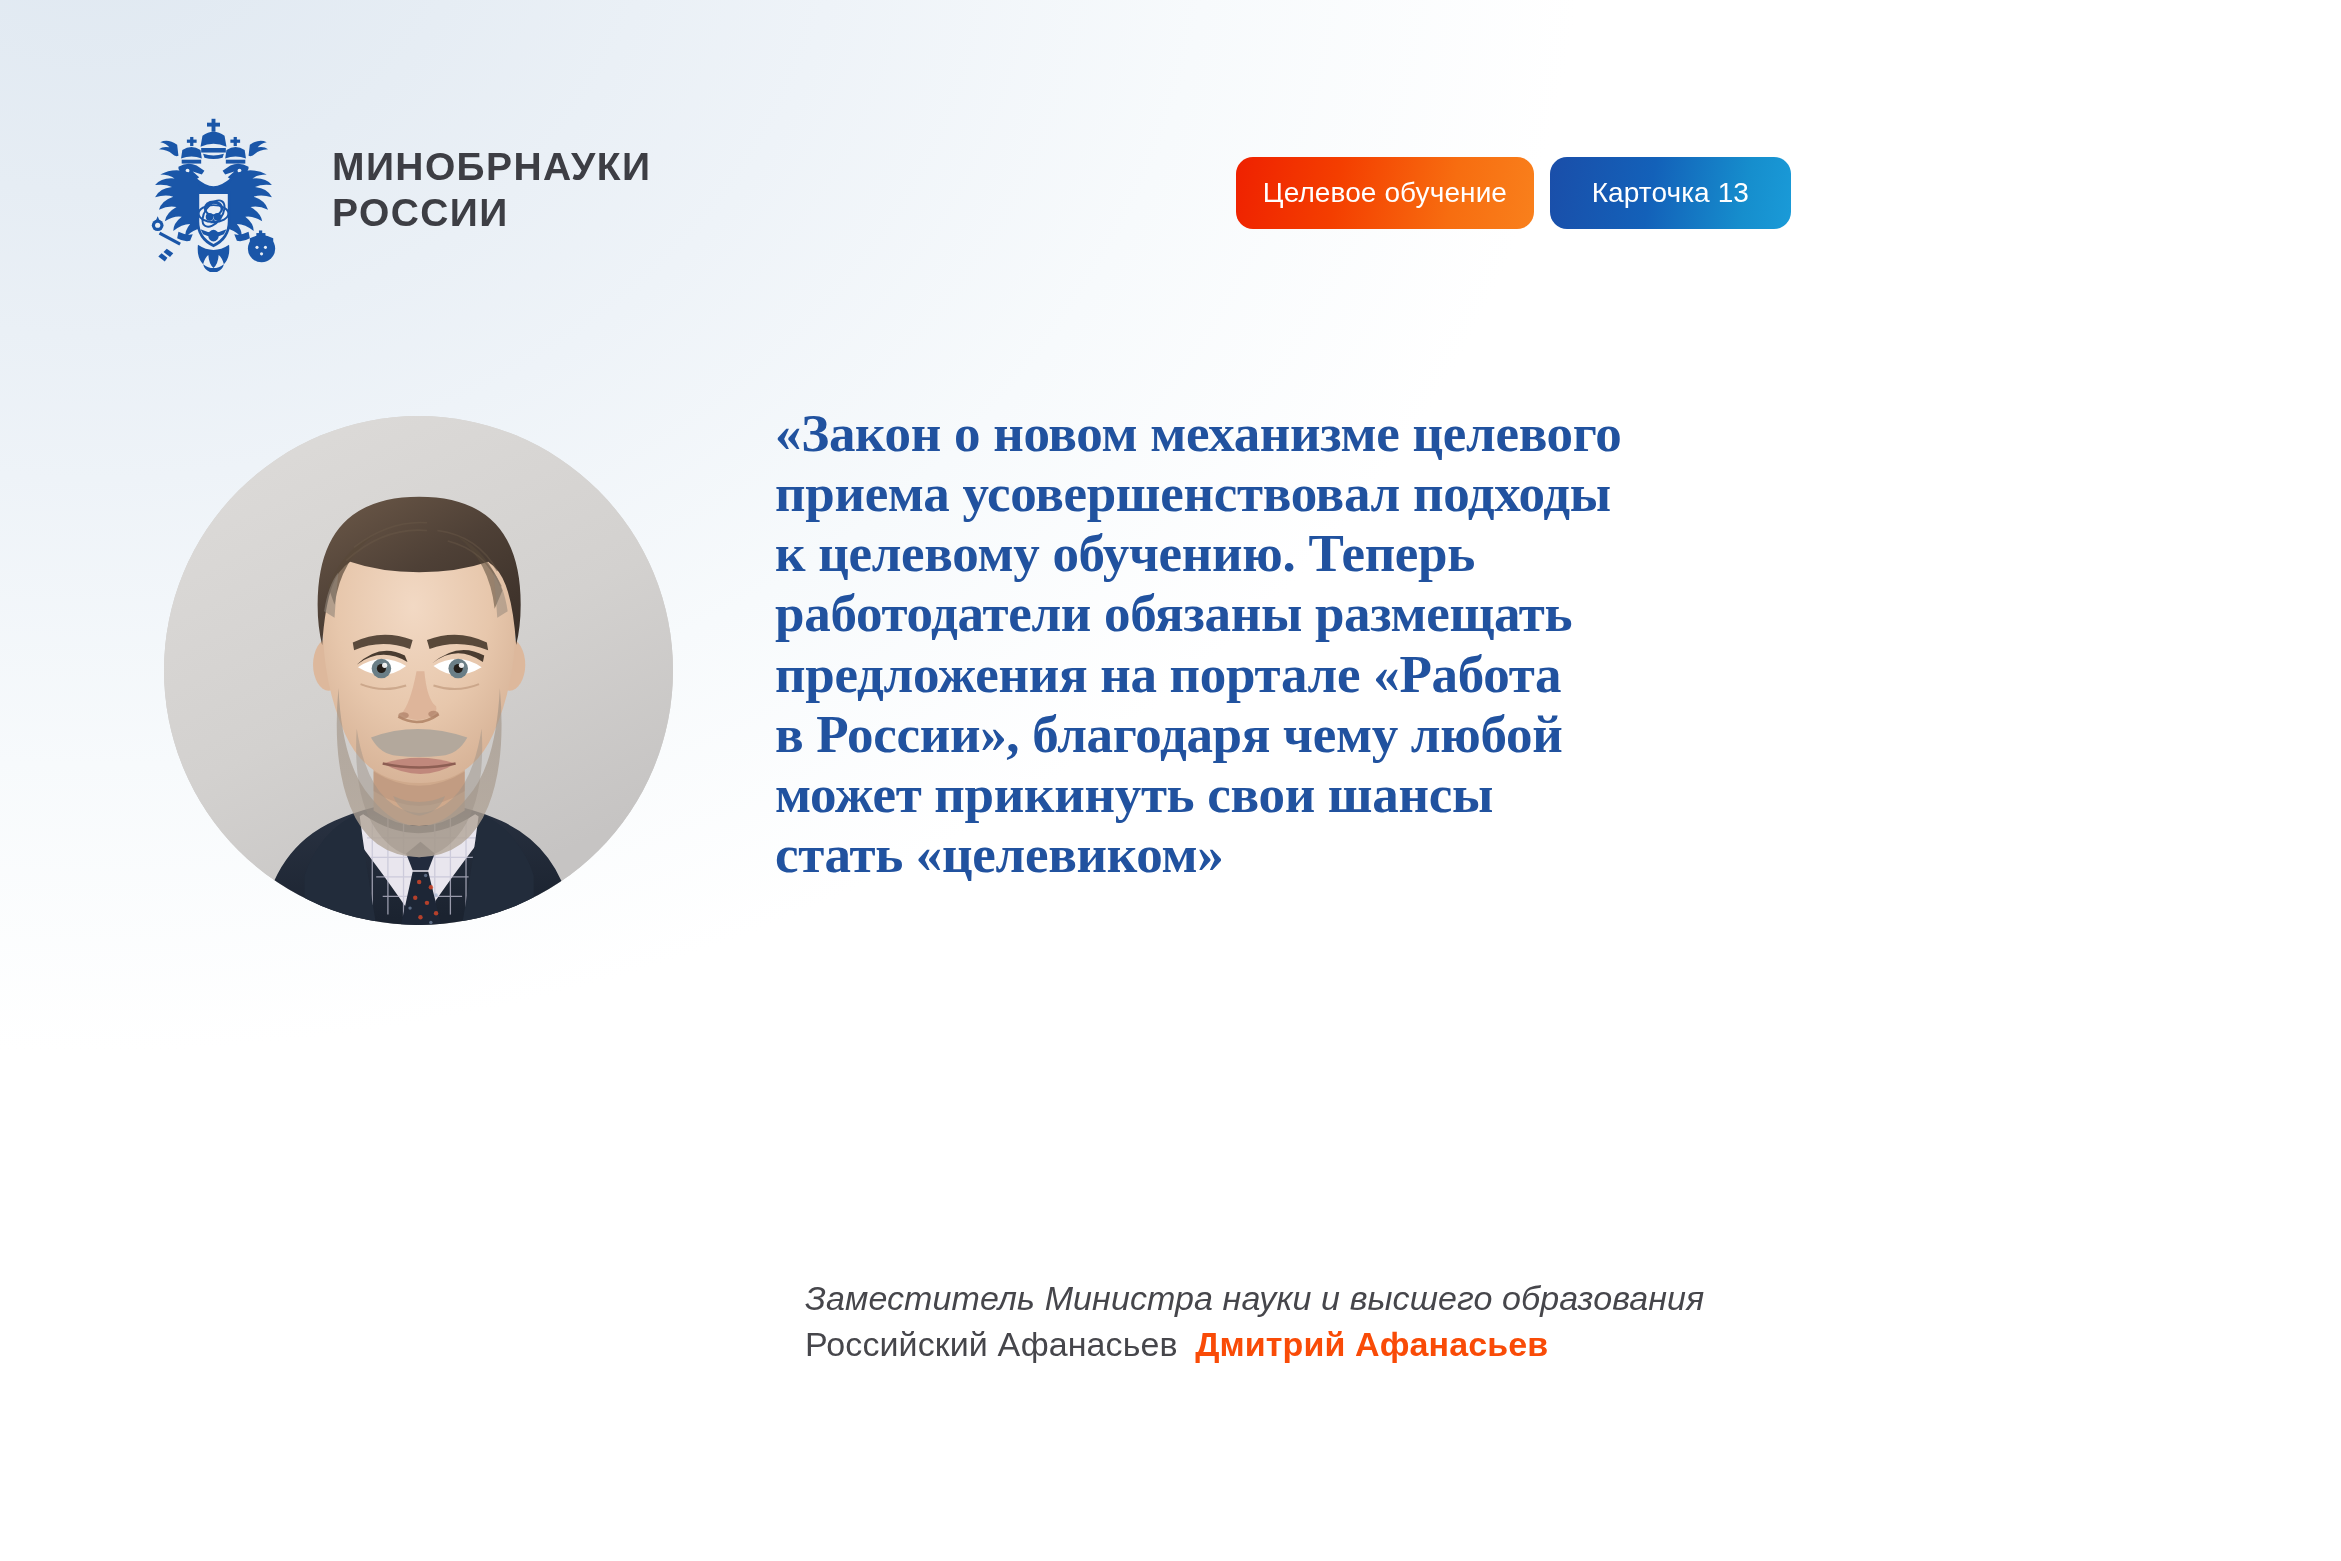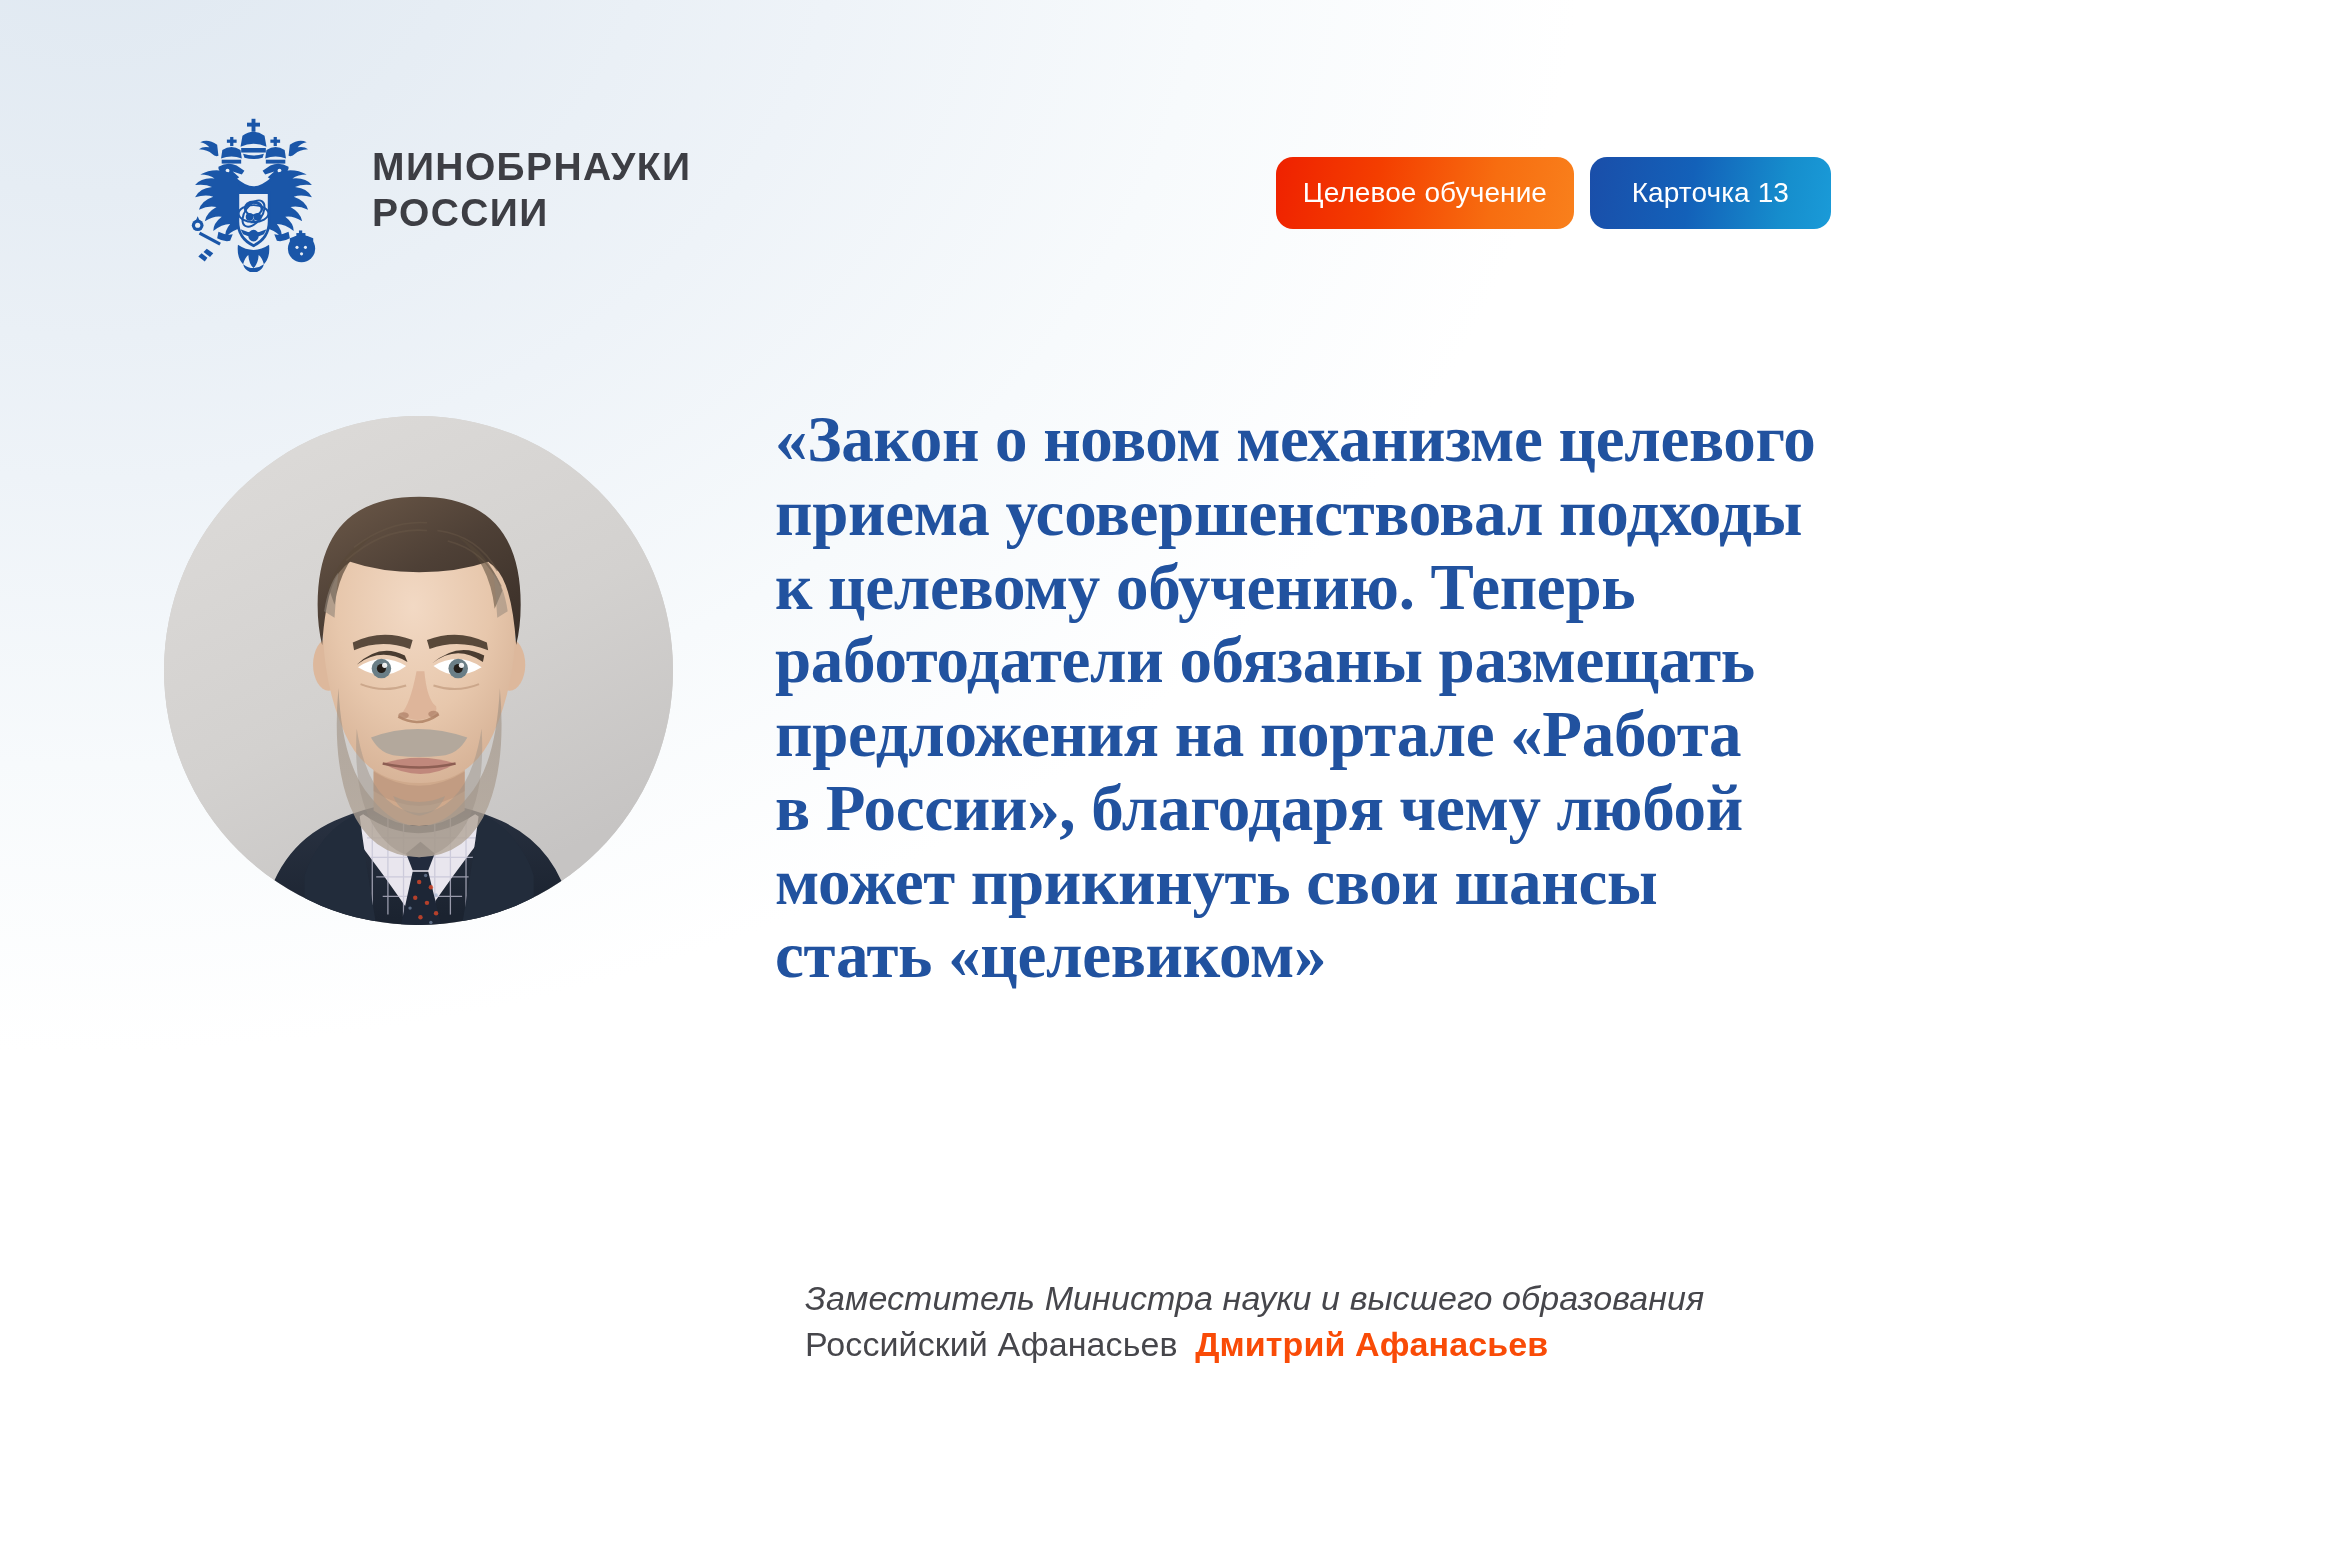--- a/index.html
+++ b/index.html
@@ -25,21 +25,20 @@
       linear-gradient(128deg, #e3eaf1 0%, #edf2f7 30%, #f7fafc 62%, #ffffff 100%);
   }
 
   
   #header {
     position: absolute;
     left: 0;
     top: 0;
     width: 1946px;
     height: 306px;
-    margin-left: 40px;
   }
 
   #brand {
     position: absolute;
     left: 138px;
     top: 111px;
     display: flex;
     align-items: center;
     gap: 43px;
   }
@@ -107,21 +106,21 @@
   
   #quote-block {
     position: absolute;
     left: 775px;
     top: 403px;
     width: 1509px;
   }
   #quote {
     font-family: "Liberation Serif", "DejaVu Serif", serif;
     font-weight: bold;
-    font-size: 65px;
+    font-size: 53px;
     line-height: 1.135;
     color: #21529f;
     letter-spacing: -0.3px;
     margin: 0;
     white-space: pre-line;
   }
 
   
   #attribution {
     position: absolute;

